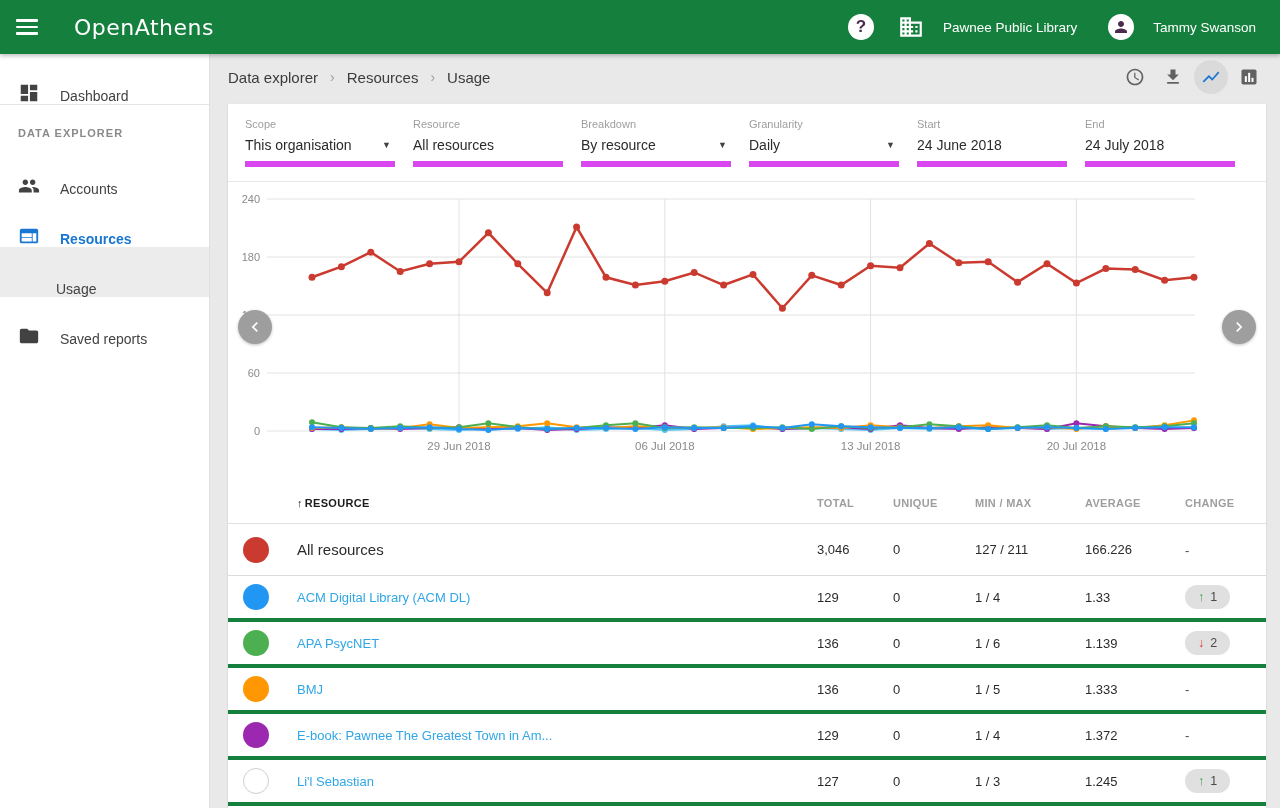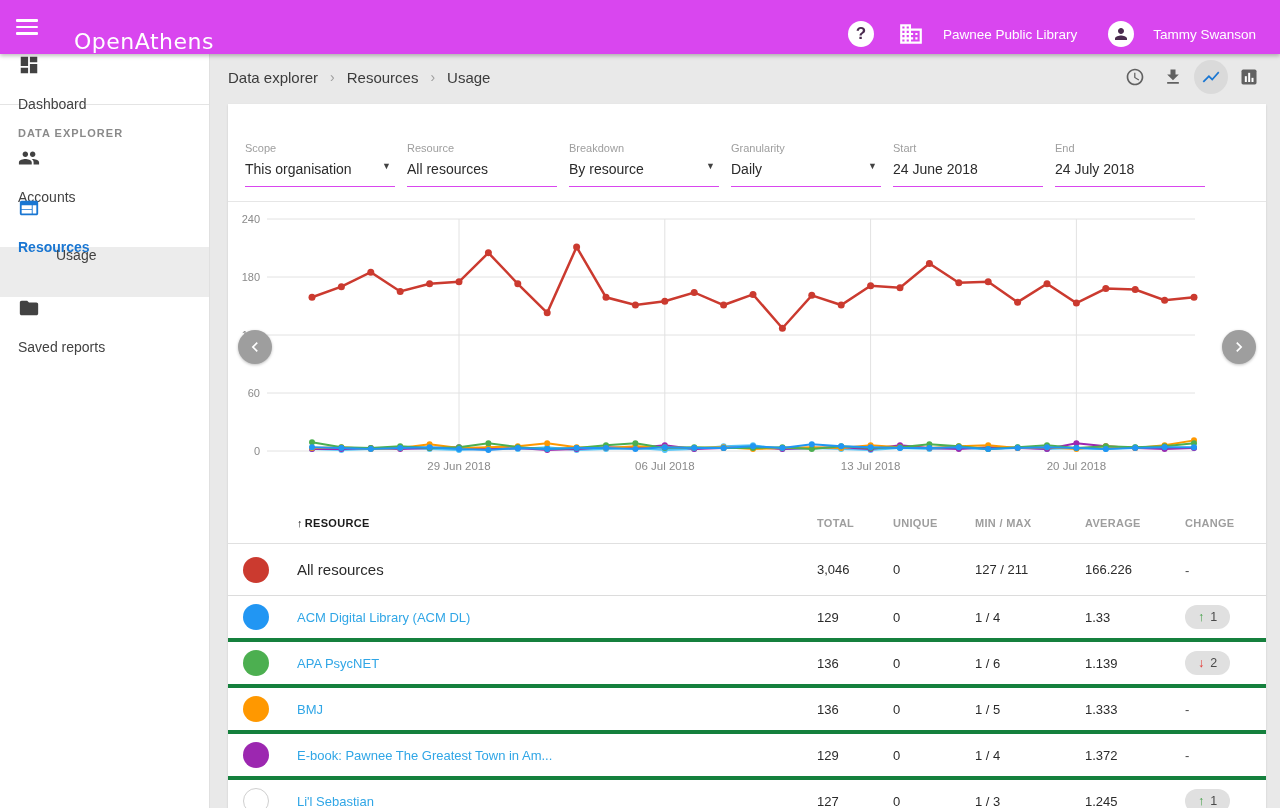--- a/index.html
+++ b/index.html
@@ -1,37 +1,37 @@
 <!DOCTYPE html>
 <html><head>
 <meta charset="utf-8">
 <style>
   * { margin:0; padding:0; box-sizing:border-box; }
   html,body { width:1280px; height:808px; overflow:hidden; background:#e9e9e9;
     font-family:"Liberation Sans", sans-serif; color:#333; }
 
   
-  .topbar { position:absolute; left:0; top:0; width:1280px; height:54px; background:#d946ef;
-    display:flex; align-items:flex-end; box-shadow:0 2px 4px rgba(0,0,0,.25); z-index:30; }
+  .topbar { position:absolute; left:0; top:0; width:1280px; height:54px; background:#15803d;
+    display:flex; align-items:center; box-shadow:0 2px 4px rgba(0,0,0,.25); z-index:30; }
   .hamburger { width:54px; height:54px; display:flex; align-items:center; justify-content:center; cursor:pointer; }
   .hamburger .bars { width:22px; }
   .hamburger .bars div { height:2.5px; background:#fff; margin:4px 0; border-radius:1px; }
   .logo { color:#fff; font-size:22px; font-weight:400; letter-spacing:.5px; margin-left:20px;
     font-family:"DejaVu Sans", sans-serif; }
   .topbar-right { margin-left:auto; display:flex; align-items:center; gap:10px; padding-right:16px; }
   .tb-icon { width:40px; height:40px; display:flex; align-items:center; justify-content:center; cursor:pointer; }
   .circle-white { width:26px; height:26px; border-radius:50%; background:#fff; display:flex; align-items:center; justify-content:center; }
   .qmark { color:#4a2b4e; font-weight:bold; font-size:17px; }
   .tb-label { color:#fff; font-size:13.5px; margin:0 14px 0 2px; white-space:nowrap; }
 
   
   .sidebar { position:absolute; left:0; top:54px; width:210px; height:754px; background:#fff;
     border-right:1px solid #e0e0e0; z-index:20; }
-  .side-item { height:50px; display:flex; align-items:flex-start; gap:20px; padding-left:18px;
-    font-size:14px; color:#424242; cursor:pointer;flex-direction:column; }
+  .side-item { height:50px; display:flex; align-items:flex-end; gap:20px; padding-left:18px;
+    font-size:14px; color:#424242; cursor:pointer; }
   .side-item svg { flex:0 0 auto; }
   .side-divider { height:1px; background:#e4e4e4; }
   .side-section { padding:22px 0 8px 18px; font-size:11px; letter-spacing:1px; color:#8a8a8a; font-weight:bold; }
   .side-item.active-parent { color:#1976d2; font-weight:bold; }
   .side-item.sub { padding-left:56px; }
   .side-item.selected { background:#ececec; }
 
   
   .main { position:absolute; left:210px; top:54px; width:1070px; height:754px; }
   .breadcrumb-bar { height:46px; display:flex; align-items:center; padding:0 14px 0 18px; }
@@ -40,25 +40,25 @@
   .crumb-sep { color:#9e9e9e; font-size:14px; margin:0 12px; }
   .bc-icons { margin-left:auto; display:flex; align-items:center; gap:4px; }
   .bc-icon { width:34px; height:34px; display:flex; align-items:center; justify-content:center; cursor:pointer; border-radius:50%; }
   .bc-icon.active { background:#dadada; }
 
   
   .card { position:absolute; left:18px; top:50px; width:1038px; height:900px; background:#fff;
     box-shadow:0 1px 2px rgba(0,0,0,.12); }
 
   
-  .filters { display:flex; padding:14px 0 0 17px; gap:12px;margin-top:24px; }
+  .filters { display:flex; padding:14px 0 0 17px; gap:18px; }
   .filter { width:150px; }
   .filter-label { font-size:11px; color:#9e9e9e; margin-bottom:7px; }
-  .filter-value { font-size:14px; color:#2b2b2b; display:flex; align-items:flex-start; justify-content:space-between;
-    border-bottom:1px solid #d946ef; padding-bottom:8px; cursor:pointer; min-height:26px; }
+  .filter-value { font-size:14px; color:#2b2b2b; display:flex; align-items:center; justify-content:space-between;
+    border-bottom:6px solid #d946ef; padding-bottom:8px; cursor:pointer; min-height:26px; }
   .dd-arrow { font-size:9px; color:#424242; margin-right:4px; }
   .filters-divider { height:1px; background:#e6e6e6; margin-top:14px; }
 
   
   .chart-wrap { position:relative; height:300px; }
   .chart-wrap svg text { font-family:"Liberation Sans", sans-serif; }
   .nav-circle { position:absolute; width:34px; height:34px; border-radius:50%; background:#9e9e9e;
     display:flex; align-items:center; justify-content:center; cursor:pointer; top:128px; box-shadow:0 1px 3px rgba(0,0,0,.25); }
   .nav-circle.left { left:10px; } .nav-circle.right { left:994px; }
 

